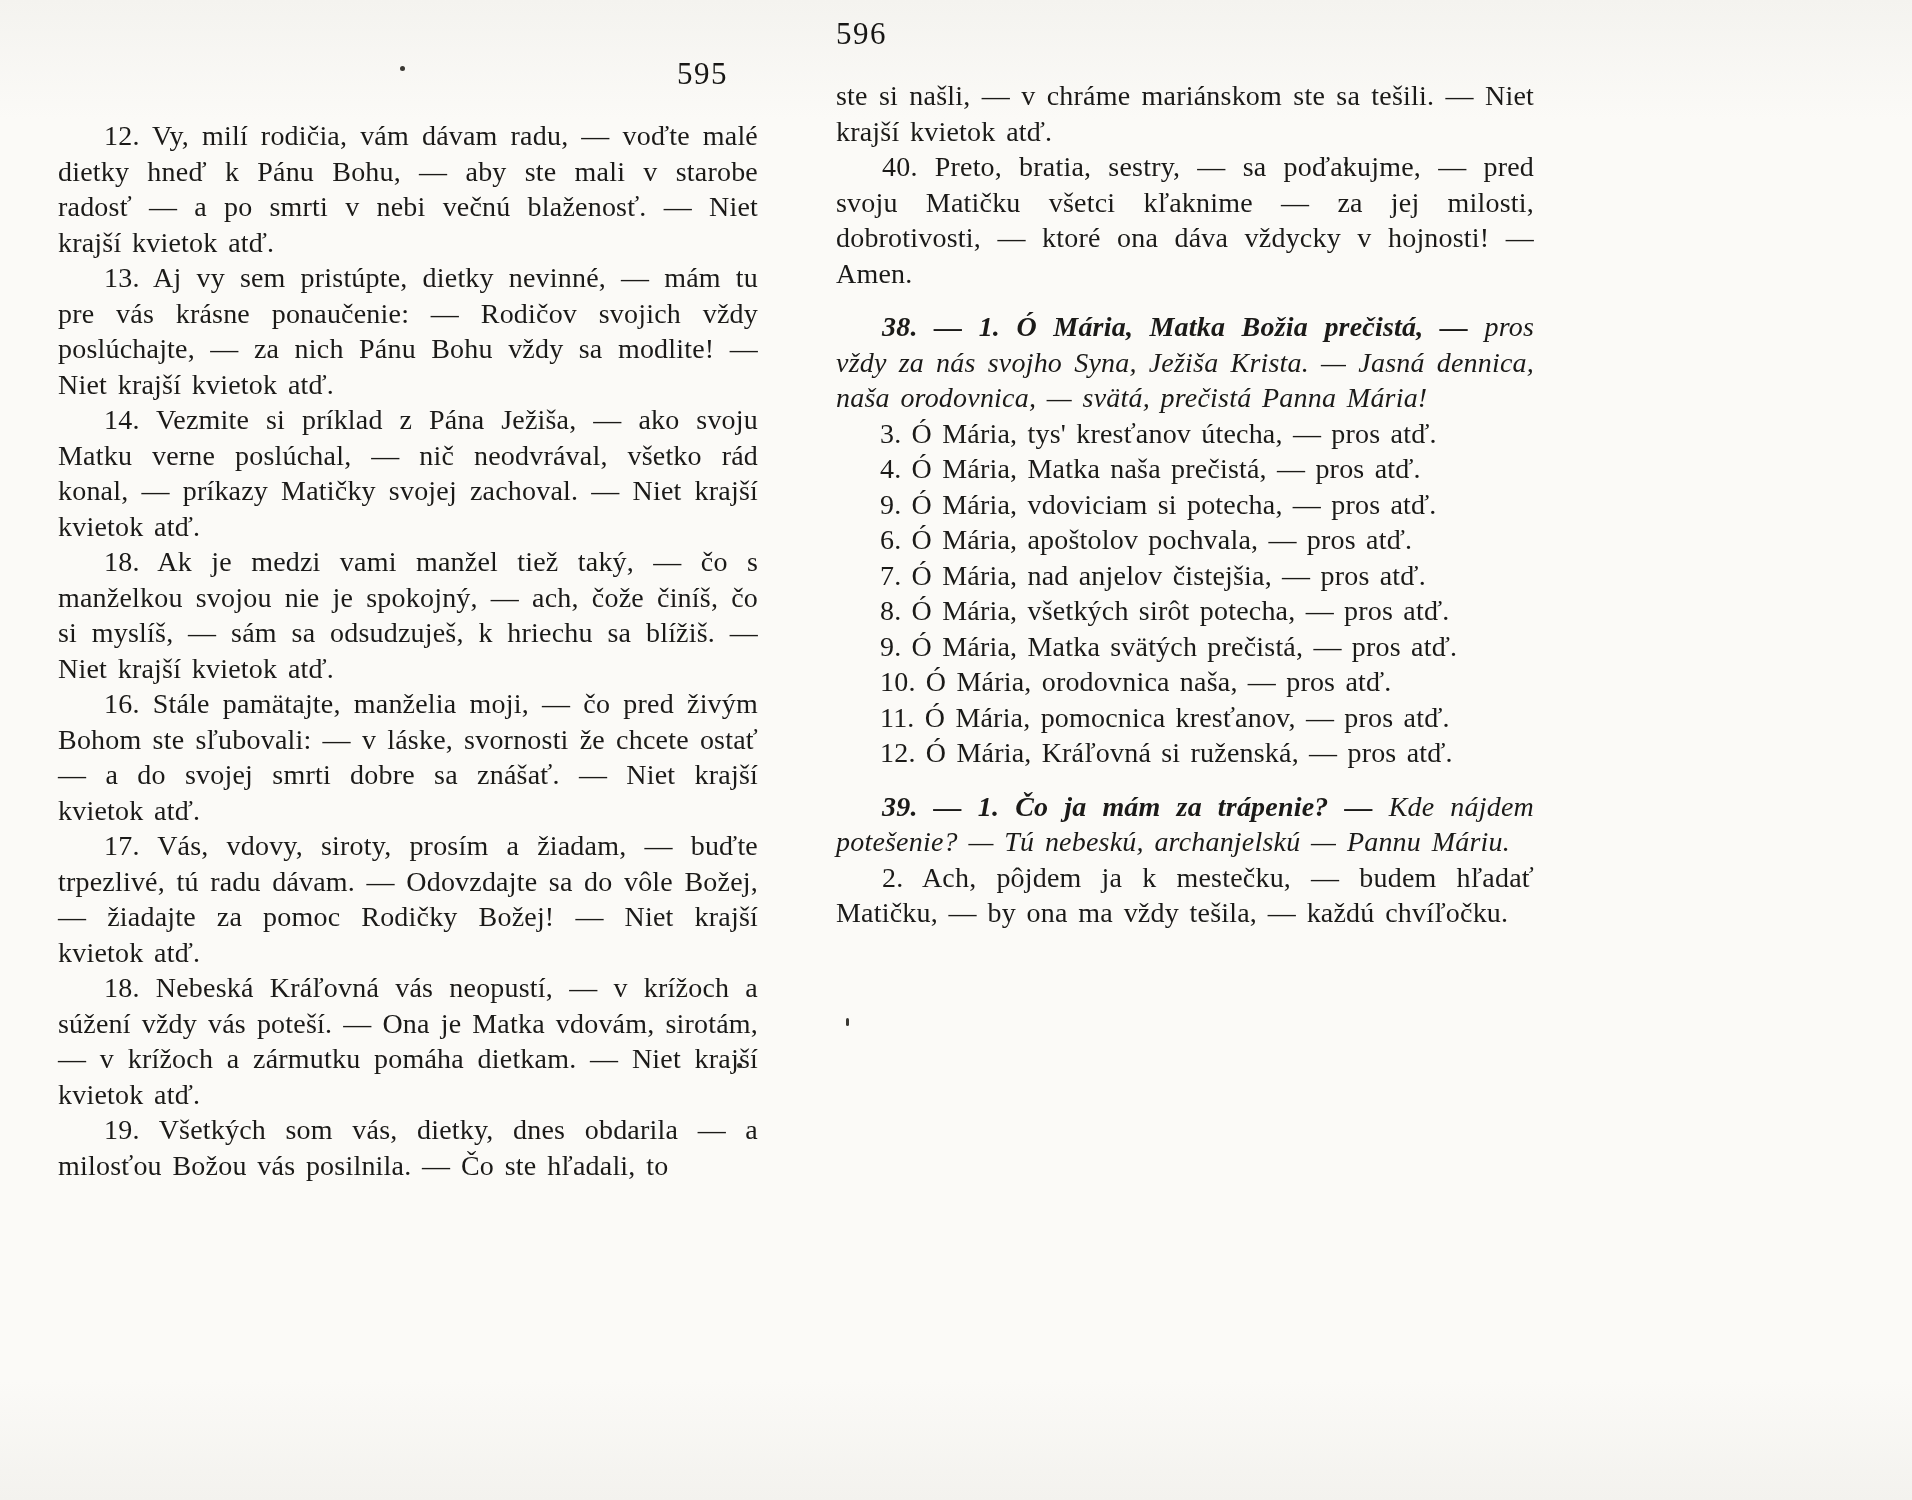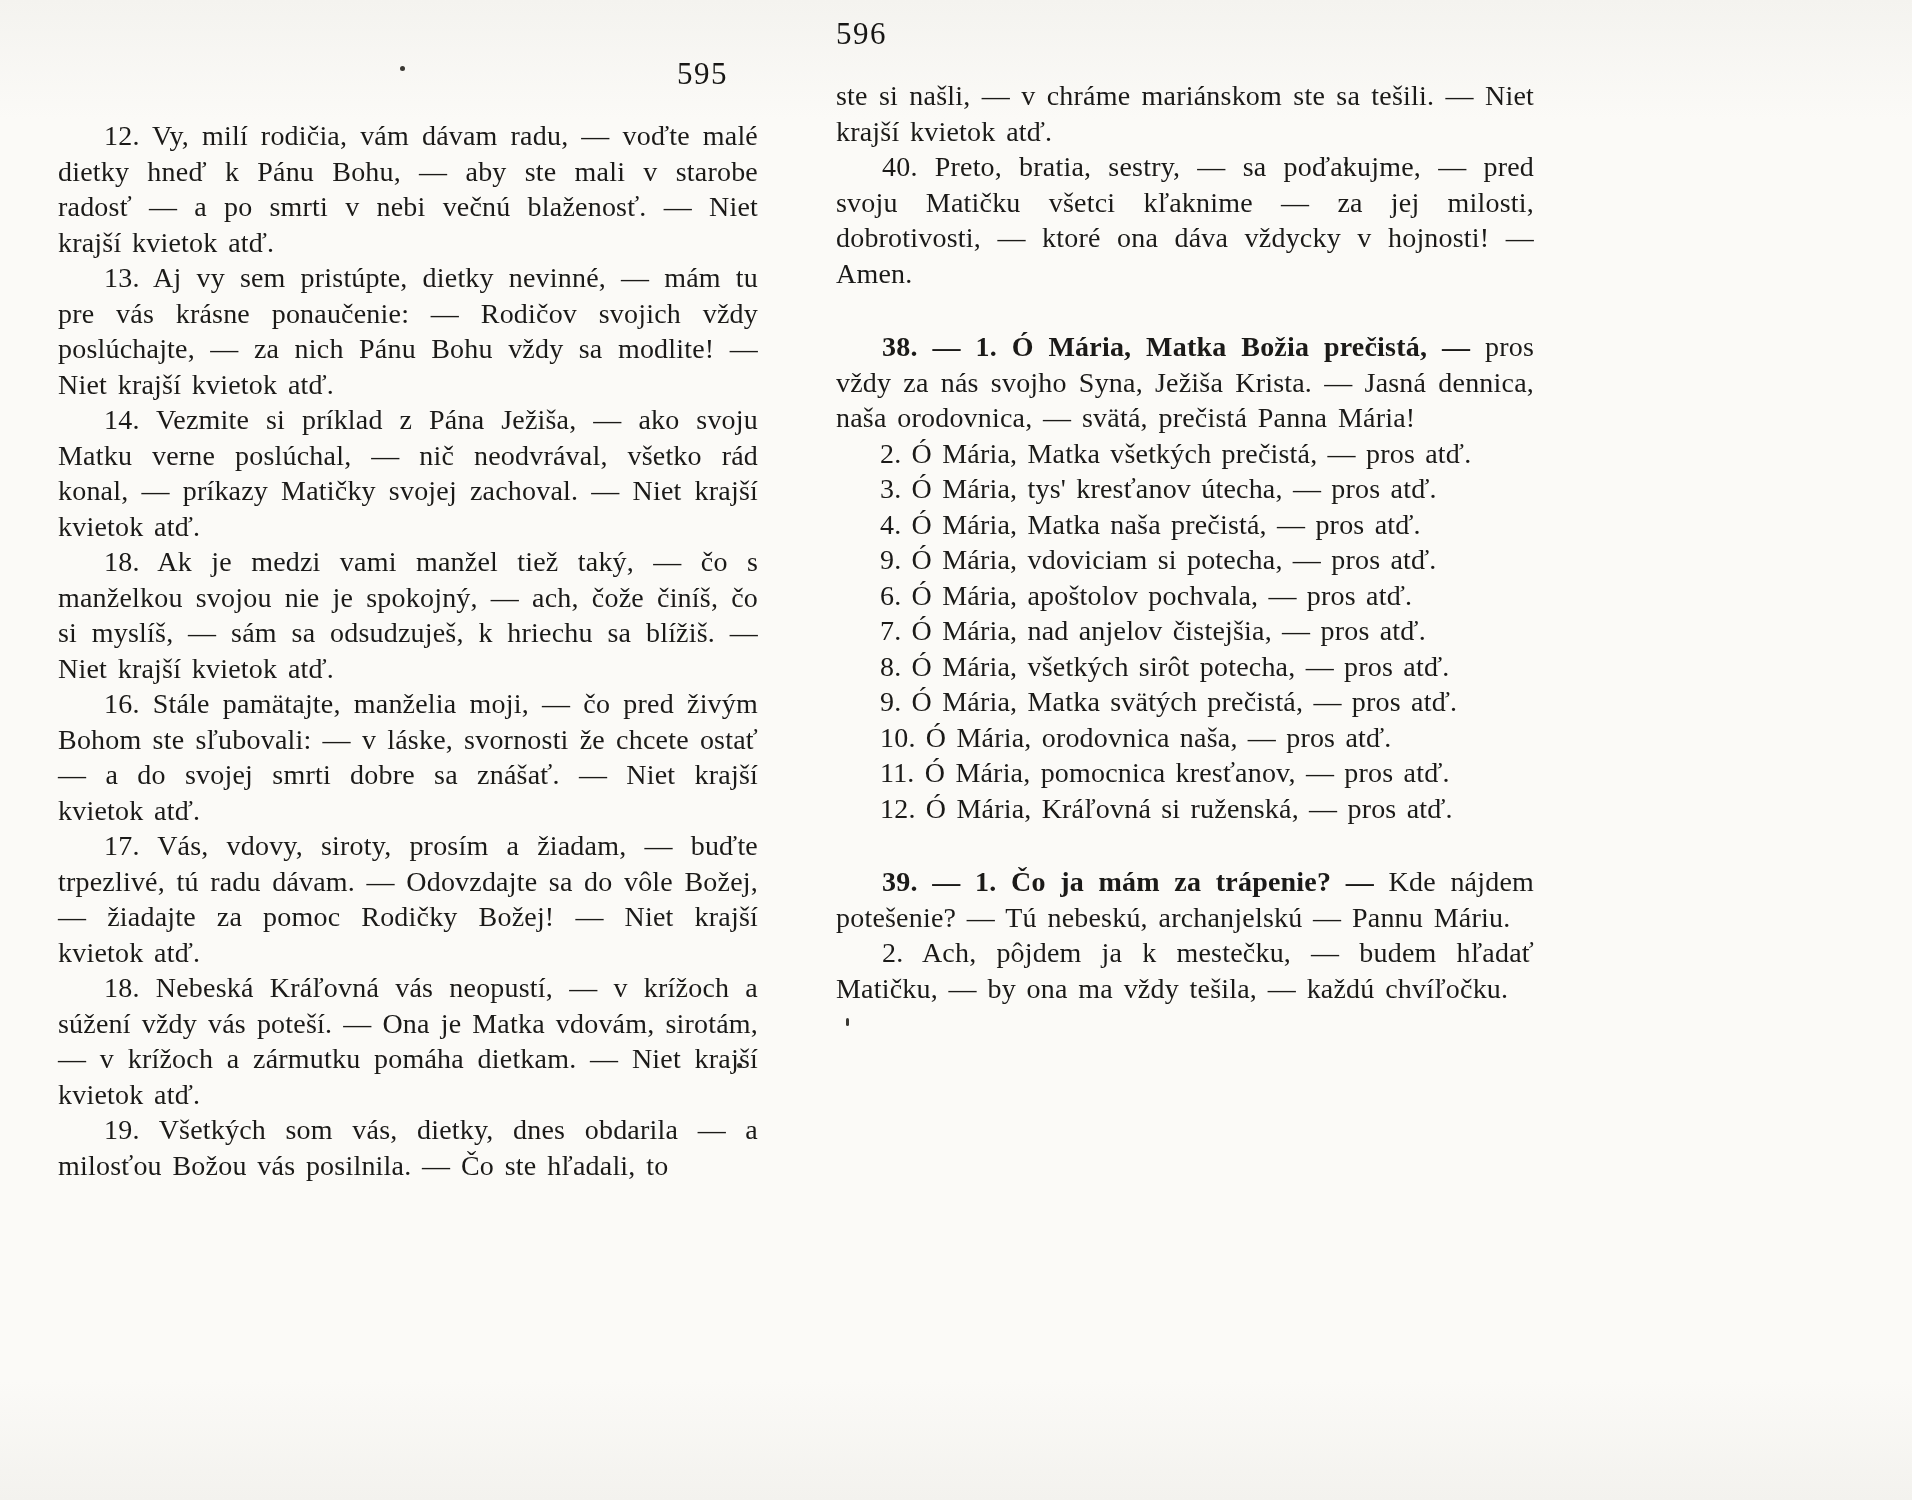--- a/index.html
+++ b/index.html
@@ -41,21 +41,21 @@
 
   .verse {
     font-size: 28px;
     line-height: 35.5px;
     padding-left: 44px;
     word-spacing: 3px;
     letter-spacing: 0.2px;
     white-space: nowrap;
   }
 
-  .gap-top { margin-top: 38px; }
+  .gap-top { margin-top: 18px; font-style: italic; }
   .bold { font-weight: bold; }
 
   .scan-speck {
     position: absolute;
     background: #3a3833;
     border-radius: 50%;
   }
   .speck-1 { left: 400px; top: 66px;  width: 5px; height: 5px; }
   .speck-2 { left: 737px; top: 1063px; width: 5px; height: 5px; }
   .speck-3 { left: 1344px; top: 162px; width: 4px; height: 4px; }
@@ -85,21 +85,20 @@
   </div>
 
   <div class="column col-right">
     <div class="page-number">596</div>
 
     <p class="para no-indent">ste si našli, — v chráme mariánskom ste sa tešili. — Niet krajší kvietok atď.</p>
     <p class="para">40. Preto, bratia, sestry, — sa poďakujme, — pred svoju Matičku všetci kľaknime — za jej milosti, dobrotivosti, — ktoré ona dáva vždycky v hojnosti! — Amen.</p>
 
     <p class="para gap-top"><span class="bold">38. — 1. Ó Mária, Matka Božia prečistá, —</span><span> pros vždy za nás svojho Syna, Ježiša Krista. — Jasná dennica, naša orodovnica, — svätá, prečistá Panna Mária!</span></p>
 
-    <p class="verse">2. Ó Mária, Matka všetkých prečistá, — pros atď.</p>
     <p class="verse">3. Ó Mária, tys' kresťanov útecha, — pros atď.</p>
     <p class="verse">4. Ó Mária, Matka naša prečistá, — pros atď.</p>
     <p class="verse">9. Ó Mária, vdoviciam si potecha, — pros atď.</p>
     <p class="verse">6. Ó Mária, apoštolov pochvala, — pros atď.</p>
     <p class="verse">7. Ó Mária, nad anjelov čistejšia, — pros atď.</p>
     <p class="verse">8. Ó Mária, všetkých sirôt potecha, — pros atď.</p>
     <p class="verse">9. Ó Mária, Matka svätých prečistá, — pros atď.</p>
     <p class="verse">10. Ó Mária, orodovnica naša, — pros atď.</p>
     <p class="verse">11. Ó Mária, pomocnica kresťanov, — pros atď.</p>
     <p class="verse">12. Ó Mária, Kráľovná si ruženská, — pros atď.</p>

